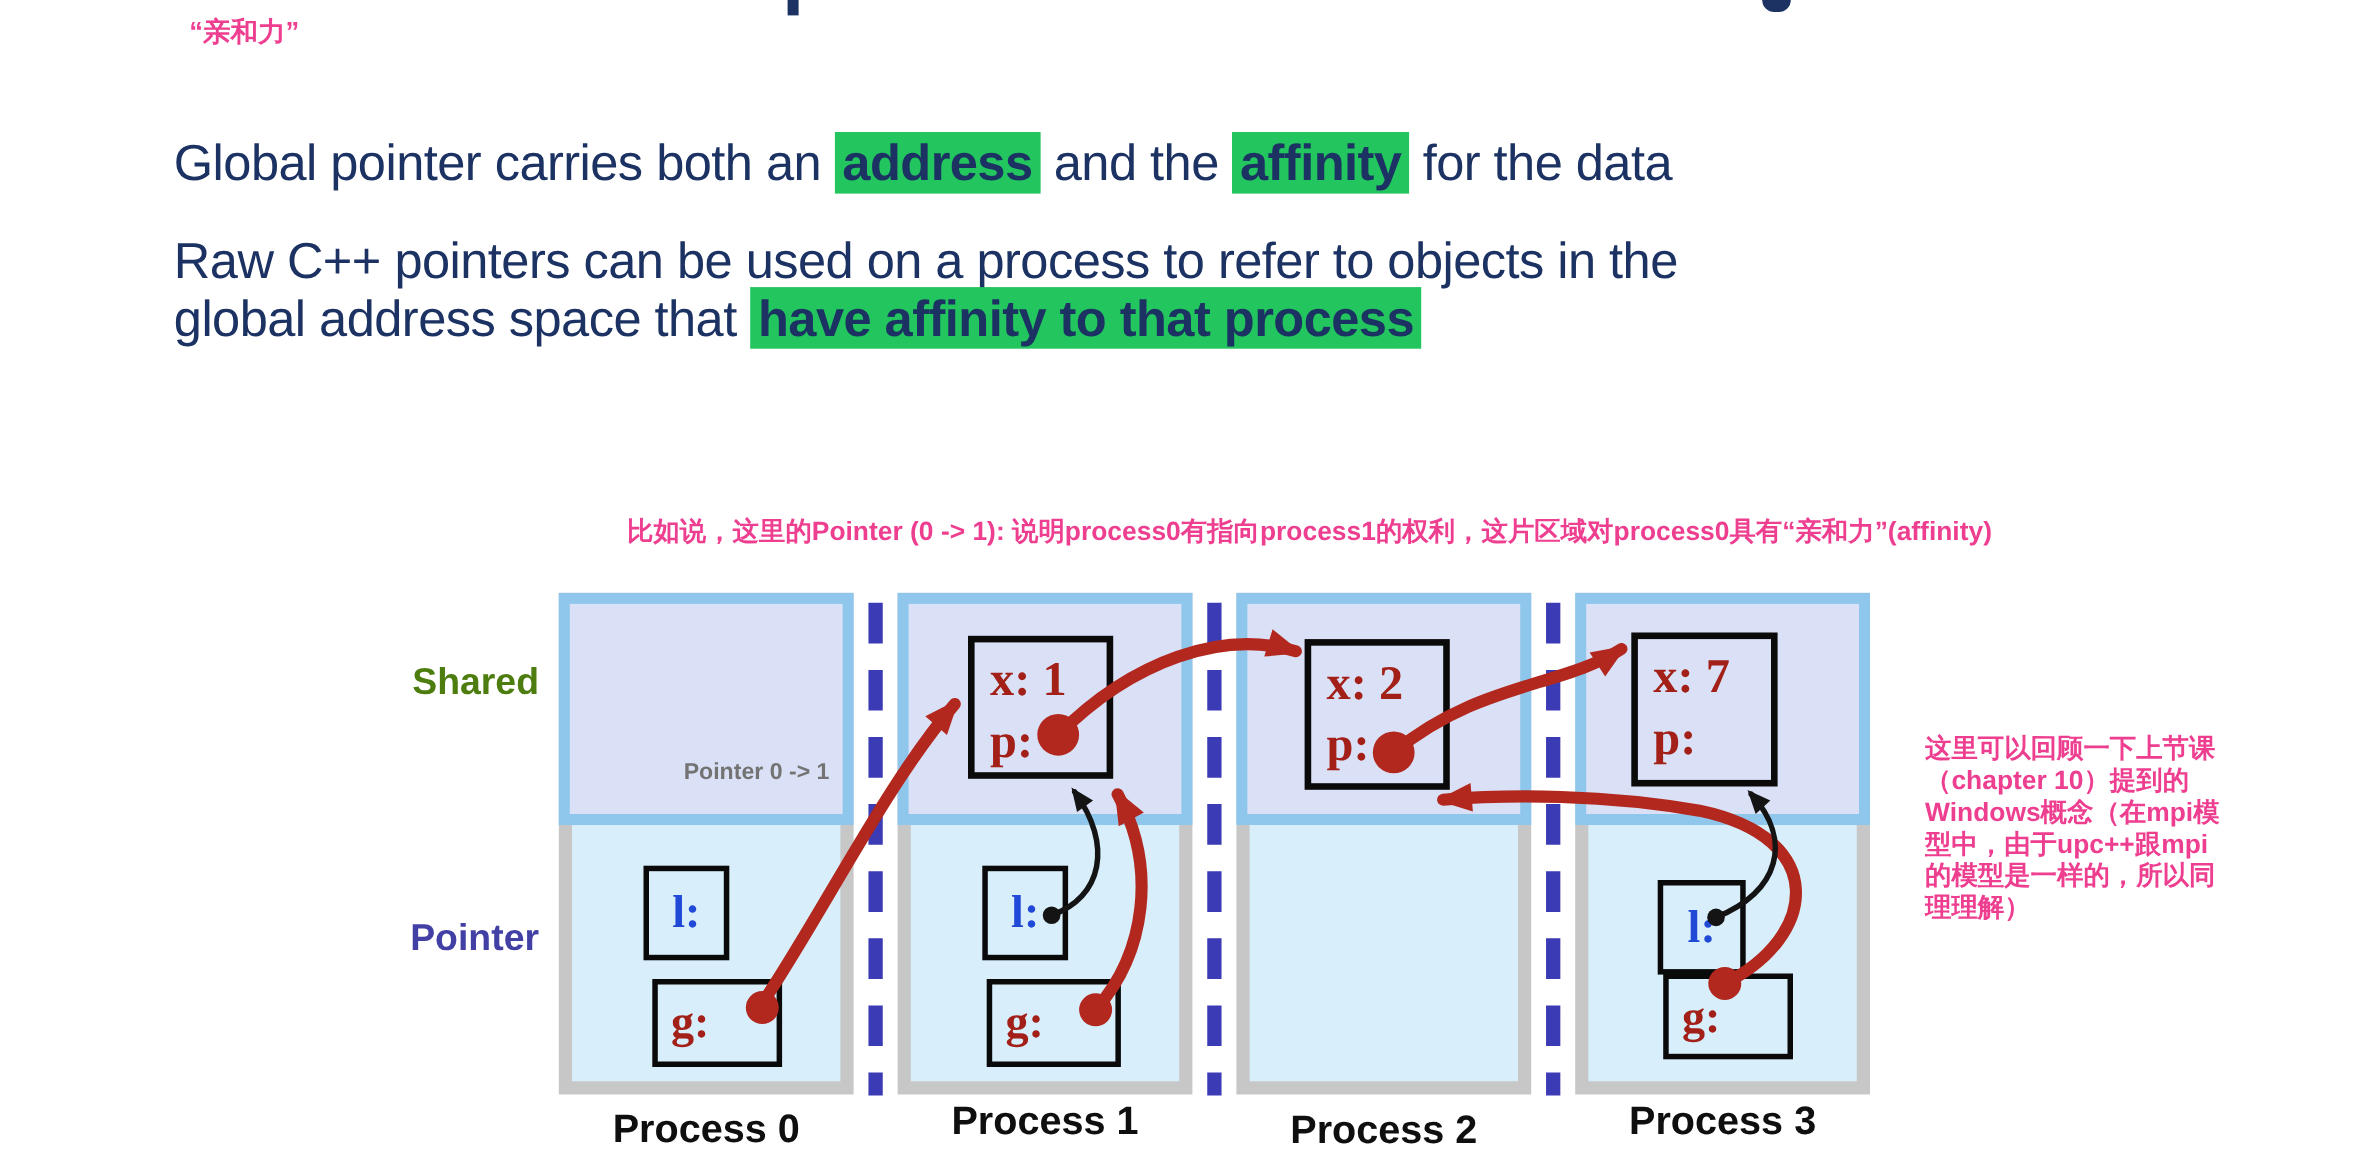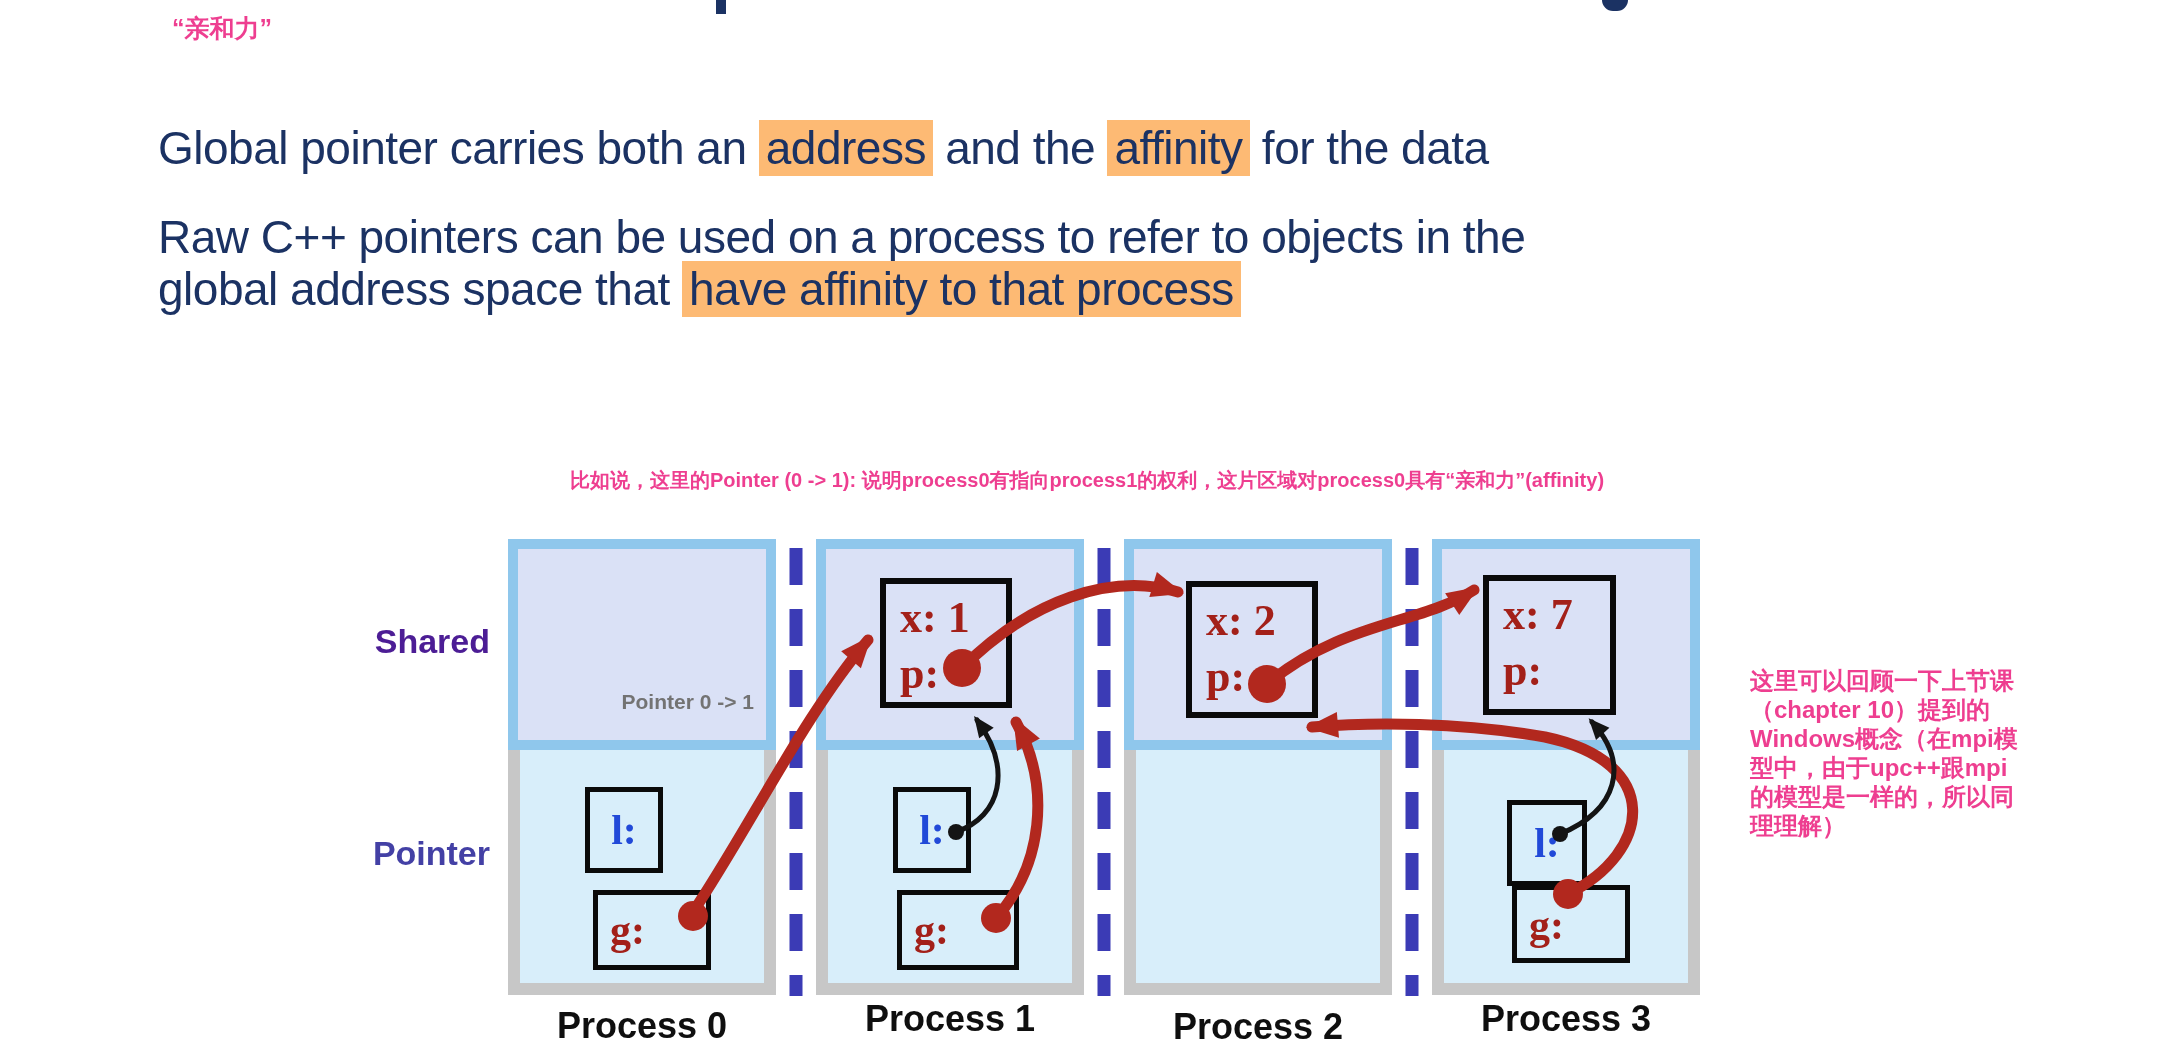--- a/index.html
+++ b/index.html
@@ -11,30 +11,30 @@
   .frag1{left:716px;top:0;width:10px;height:14px;background:#1b3263;}
   .frag2{left:1602px;top:0;width:26px;height:11px;background:#1b3263;border-radius:0 0 14px 14px;}
 
   
   .cnquote{left:172px;top:12px;font-size:25px;font-weight:bold;color:#ee3e90;}
   .para{left:158px;color:#1b3263;font-size:46px;letter-spacing:-0.5px;white-space:pre-line;}
   .p1{top:36px;}
   .p2{top:121px;}
   .p3{top:211px;line-height:52px;width:1820px;}
   .aff{color:#b2281e;font-style:italic;font-weight:bold;}
-  .hl{background:#fdba74;padding:2px 7px;}
+  .hl{background:#22c55e;padding:2px 7px;font-weight:bold;}
 
   
-  .centernote{left:570px;top:467px;font-size:20px;font-weight:bold;color:#ee3e90;white-space:nowrap;}
+  .centernote{left:570px;top:467px;font-size:24px;font-weight:bold;color:#ee3e90;white-space:nowrap;}
   .sidenote{left:1750px;top:666px;width:295px;font-size:24px;font-weight:bold;color:#ee3e90;
             line-height:29px;white-space:pre-line;}
 
   
   .rowlabel{left:292px;width:198px;text-align:right;font-size:34px;font-weight:bold;}
-  .sharedlbl{top:601px;color:#4c1d95;margin-top:21px;}
+  .sharedlbl{top:601px;color:#4d7c0f;}
   .privatelbl{top:834px;color:#4340a5;}
 
   
   .col{top:539px;width:268px;height:456px;background:#c7c7c7;}
   #col0{left:508px;} #col1{left:816px;} #col2{left:1124px;} #col3{left:1432px;}
   .sharedbox{position:absolute;left:0;top:0;width:268px;height:211px;background:#dae1f6;
              border:10px solid #8fc7ec;box-sizing:border-box;}
   .privbox{position:absolute;left:12px;top:211px;width:244px;height:233px;background:#d8eefa;}
 
   .pointerlabel{left:592px;top:690px;width:162px;text-align:right;

